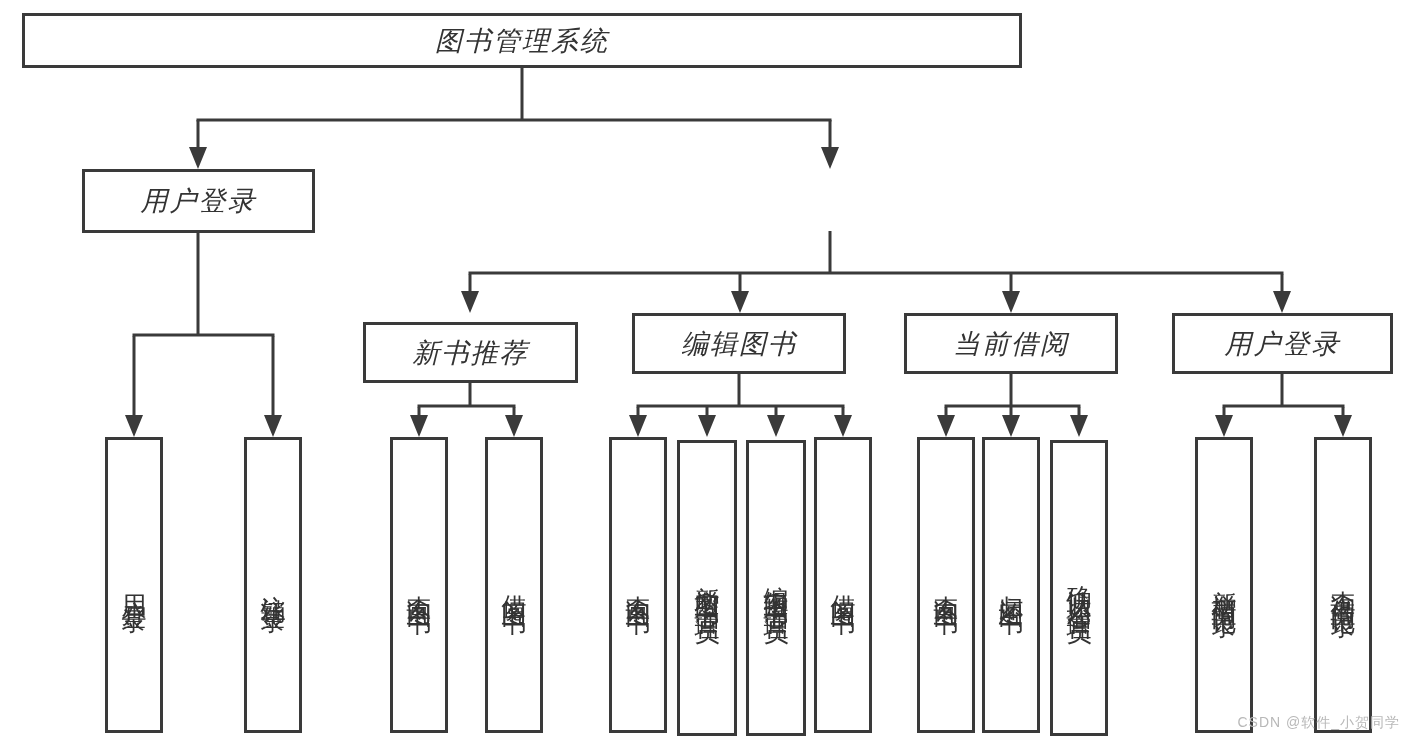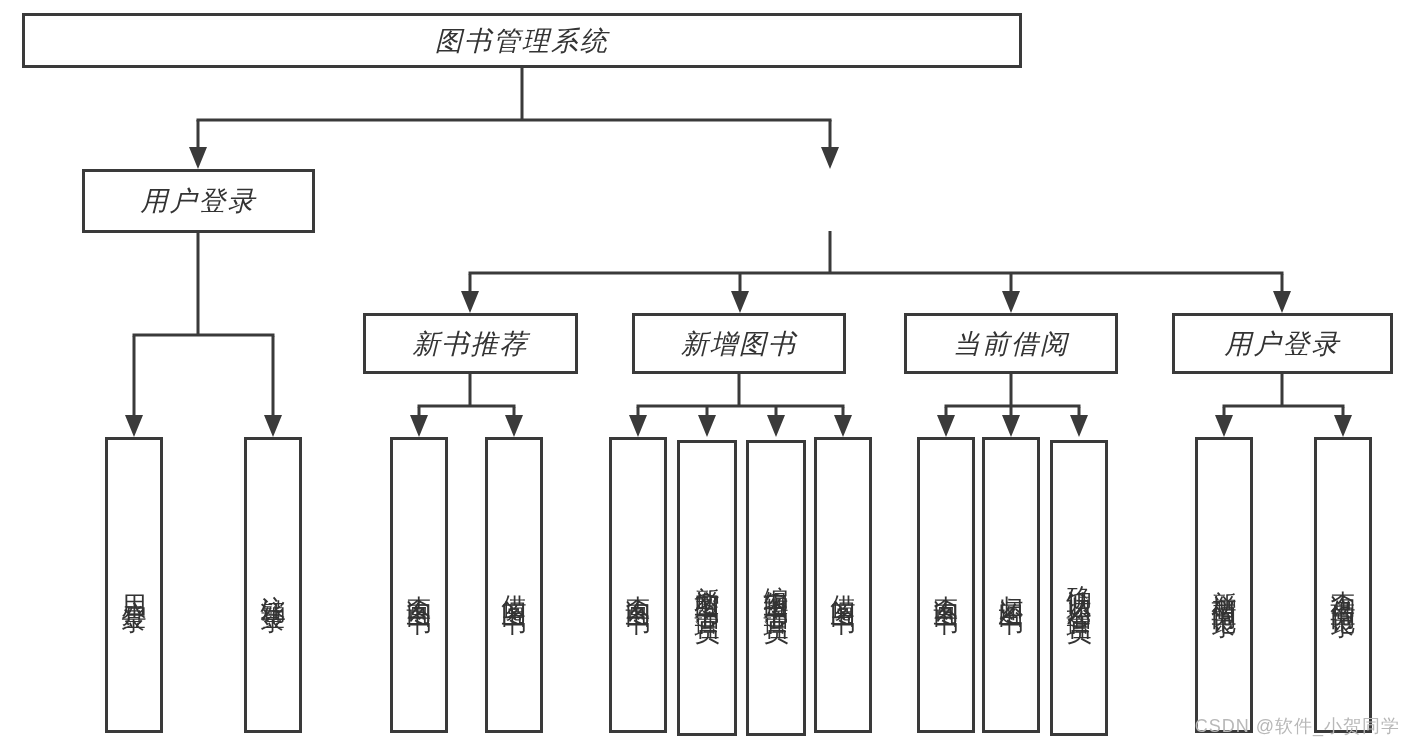--- a/index.html
+++ b/index.html
@@ -31,21 +31,21 @@
     letter-spacing: 5px;
     line-height: 1;
     white-space: nowrap;
   }
   .watermark {
     position: absolute;
     top: 714px;
     right: 5px;
     z-index: 2;
     color: #b8b8b8;
-    font-size: 18px;
+    font-size: 14px;
     letter-spacing: 1px;
     white-space: nowrap;
   }
 </style>
 </head>
 <body>
 
 <div class="canvas">
 
   <svg class="connectors" width="1405" height="747" viewBox="0 0 1405 747">
@@ -79,25 +79,25 @@
   </svg>
 
   <div class="node hbox" style="left:22px;top:13px;width:1000px;height:55px">
     <span class="lbl">图书管理系统</span>
   </div>
 
   <div class="node hbox" style="left:82px;top:169px;width:233px;height:64px">
     <span class="lbl">用户登录</span>
   </div>
 
-  <div class="node hbox" style="left:363px;top:313px;width:215px;height:61px">
+  <div class="node hbox" style="left:363px;top:322px;width:215px;height:61px">
     <span class="lbl">新书推荐</span>
   </div>
   <div class="node hbox" style="left:632px;top:313px;width:214px;height:61px">
-    <span class="lbl">新增图书</span>
+    <span class="lbl">编辑图书</span>
   </div>
   <div class="node hbox" style="left:904px;top:313px;width:214px;height:61px">
     <span class="lbl">当前借阅</span>
   </div>
   <div class="node hbox" style="left:1172px;top:313px;width:221px;height:61px">
     <span class="lbl">用户登录</span>
   </div>
 
   <div class="node vbox" style="left:105px;top:437px;width:58px;height:296px">
     <span class="vlbl">用户登录</span>

